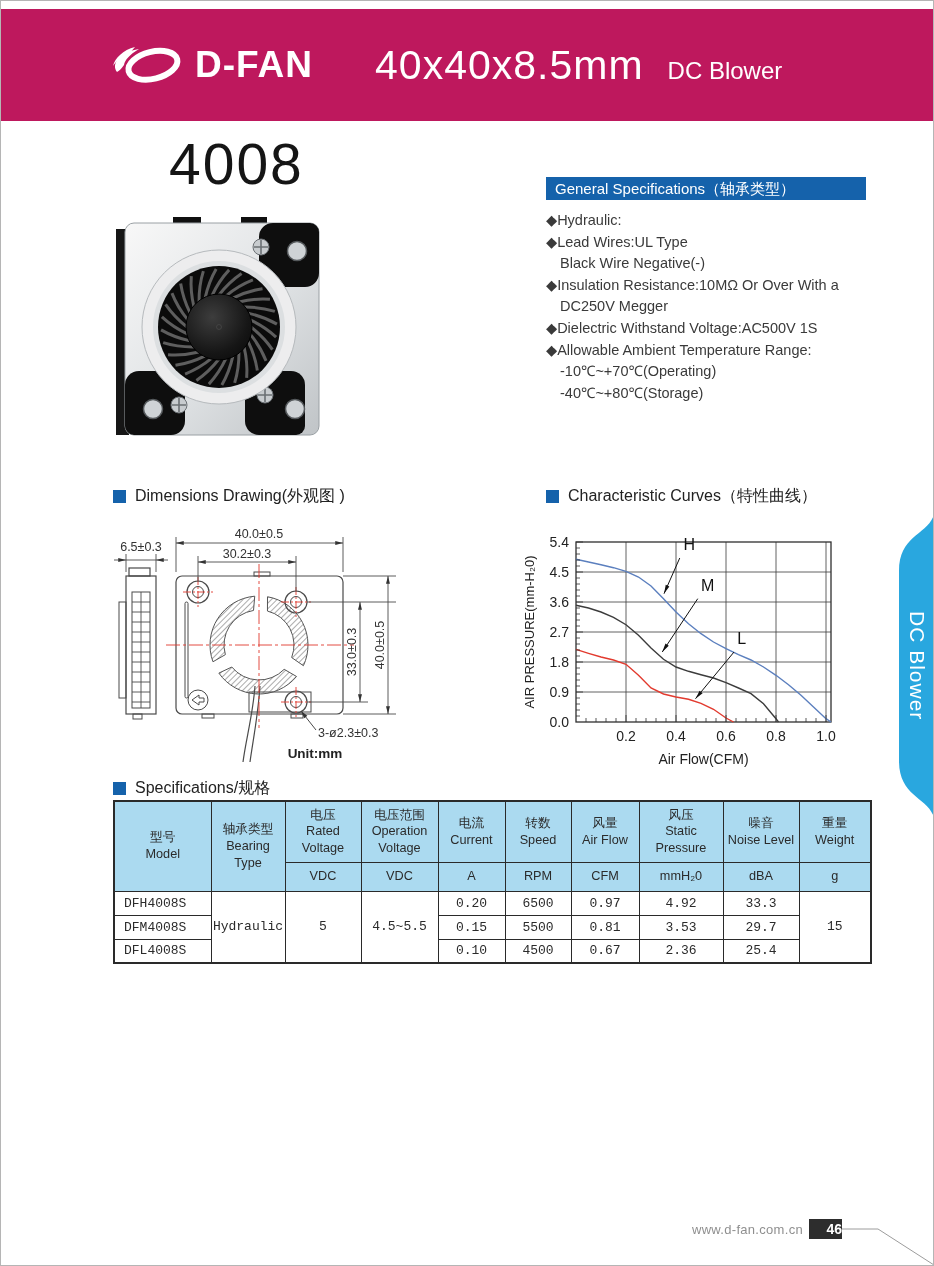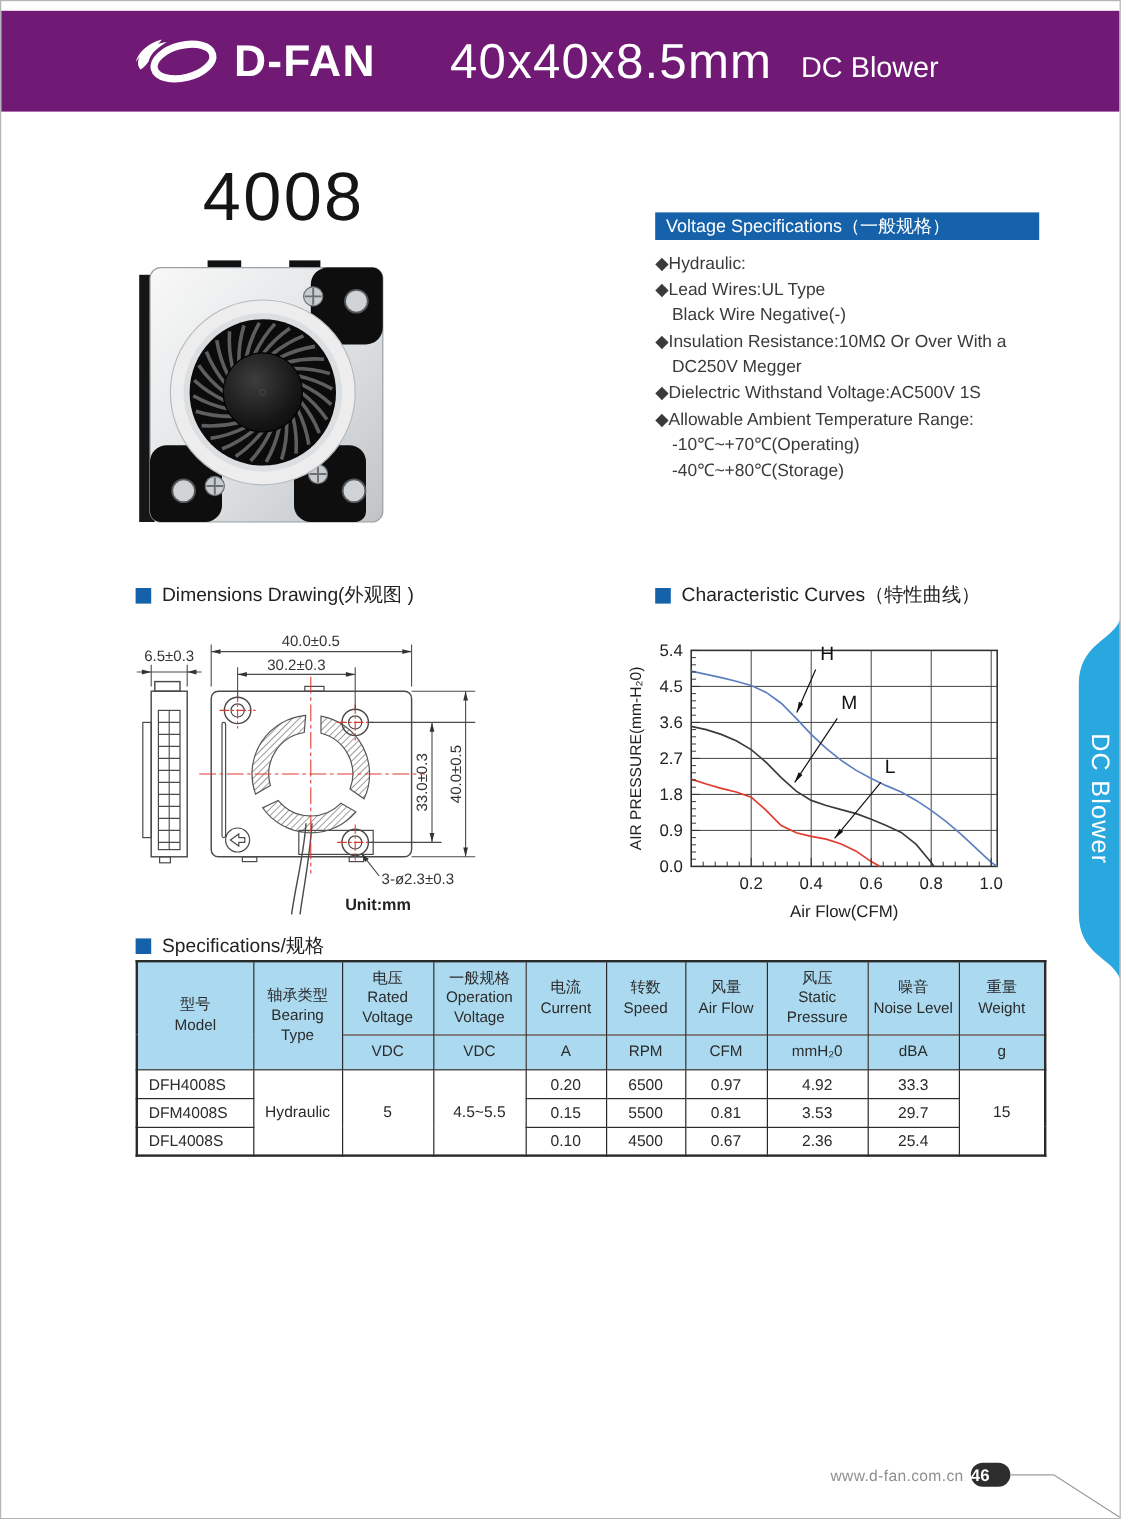--- a/index.html
+++ b/index.html
@@ -2,22 +2,22 @@
 <html><head>
 <meta charset="utf-8">
 <style>
   html,body{margin:0;padding:0;}
   body{
     position:relative; width:934px; height:1266px; background:#ffffff;
     border:1px solid #b5b5b5; box-sizing:border-box; overflow:hidden;
     font-family:"Liberation Sans", sans-serif; color:#222;
   }
   
-  .header-bar{position:absolute; top:8px; left:0; right:0; height:84px;
-    background:#701a75; display:flex; align-items:center;}
+  .header-bar{position:absolute; top:8px; left:0; right:0; height:112px;
+    background:#be185d; display:flex; align-items:center;}
   .logo-wrap{display:flex; align-items:center; margin-left:108px;}
   .brand{color:#fff; font-size:37px; font-weight:bold; letter-spacing:1px; margin-left:4px;}
   .size-title{color:#fff; font-size:41px; margin-left:62px; letter-spacing:1px;}
   .subtitle{color:#fff; font-size:24px; margin-left:24px; margin-top:12px;}
   
   .model-no{position:absolute; left:168px; top:130px; font-size:57px; color:#151515; letter-spacing:2px;}
   .photo{position:absolute; left:112px; top:212px;}
   
   .gs{position:absolute; left:545px; top:176px; width:320px;}
   .gs-banner{background:#1562ab; color:#fff; font-size:15px; height:23px; line-height:23px; padding-left:9px;}
@@ -33,27 +33,27 @@
   
   #dims-svg{position:absolute; left:105px; top:503px;}
   #curves-svg{position:absolute; left:520px; top:510px;}
   .side-tab{position:absolute; left:878px; top:504px;}
   
   table{position:absolute; left:112px; top:799px; width:757px; border-collapse:collapse;
     table-layout:fixed; text-align:center; font-size:13px; color:#2b2b2b; border:2px solid #2a2a2a;}
   th,td{border:1px solid #2a2a2a; padding:0; font-weight:normal; overflow:hidden;}
   thead th{background:#abdaf0; font-size:12.7px; line-height:1.32;}
   tr.h1{height:61px;} tr.h2{height:29px;}
-  tbody tr{height:24px;}
+  tbody tr{height:24px;font-family:Liberation Mono, monospace;}
   td.model-cell{text-align:left; padding-left:9px;}
   
   .footer-site{position:absolute; left:610px; top:1221px; width:192px; text-align:right;
     color:#8f8f8f; font-size:13px; letter-spacing:.3px;}
   .pageno{position:absolute; left:808px; top:1218px; width:33px; height:20px; background:#2d2d2d;
-    color:#fff; font-size:14px; line-height:20px; text-align:left; font-weight:bold;border-radius:10px;}
+    color:#fff; font-size:14px; line-height:20px; text-align:right; font-weight:bold;}
   .footer-lines{position:absolute; left:841px; top:1218px;}
 </style>
 </head>
 <body>
 
 <div class="header-bar">
   <div class="logo-wrap">
     <svg width="82" height="54" viewBox="0 0 82 54">
       <g transform="rotate(-14 41 28)">
         <ellipse cx="44" cy="28" rx="25" ry="13.5" fill="none" stroke="#ffffff" stroke-width="6"></ellipse>
@@ -136,21 +136,21 @@
       <path d="M125.95167365947947,88.98139256102304 Q141.83772126426953,85.16152336574412 156.96643607804876,86.31566519668262" stroke="#5e5e5e" stroke-width="3" fill="none"></path>
       <path d="M131.01860743897694,94.04832634052052 Q147.35635952406042,93.85920739105192 161.84894515331393,98.3508682265714" stroke="#5e5e5e" stroke-width="3" fill="none"></path>
       <path d="M134.8310037728774,100.11572034823816 Q150.80121722819666,103.56683485839824 163.9309549137063,111.17078406866345" stroke="#5e5e5e" stroke-width="3" fill="none"></path>
       <path d="M137.19769318981835,106.87933011339793 Q151.99955482691982,113.79762479104801 163.10806469612413,124.13256861132952" stroke="#5e5e5e" stroke-width="3" fill="none"></path>
     </g>
   <circle cx="106" cy="114" r="33" fill="url(#hubg)" stroke="#000"></circle>
   <circle cx="106" cy="114" r="2.5" fill="#303030" stroke="#555" stroke-width="0.5"></circle>
 </svg>
 
 <div class="gs">
-  <div class="gs-banner">Voltage Specifications（一般规格）</div>
+  <div class="gs-banner">General Specifications（轴承类型）</div>
   <div class="gs-list" id="gs-list">
       <div class="gs-line">◆Hydraulic:</div>
       <div class="gs-line">◆Lead Wires:UL Type</div>
       <div class="gs-line ind">Black Wire Negative(-)</div>
       <div class="gs-line">◆Insulation Resistance:10MΩ Or Over With a</div>
       <div class="gs-line ind">DC250V Megger</div>
       <div class="gs-line">◆Dielectric Withstand Voltage:AC500V 1S</div>
       <div class="gs-line">◆Allowable Ambient Temperature Range:</div>
       <div class="gs-line ind">-10℃~+70℃(Operating)</div>
       <div class="gs-line ind">-40℃~+80℃(Storage)</div>
@@ -404,21 +404,21 @@
         </th>
       <th rowspan="2">
           <div>轴承类型</div>
           <div>Bearing Type</div>
         </th>
       <th>
           <div>电压</div>
           <div>Rated Voltage</div>
         </th>
       <th>
-          <div>一般规格</div>
+          <div>电压范围</div>
           <div>Operation Voltage</div>
         </th>
       <th>
           <div>电流</div>
           <div>Current</div>
         </th>
       <th>
           <div>转数</div>
           <div>Speed</div>
         </th>

